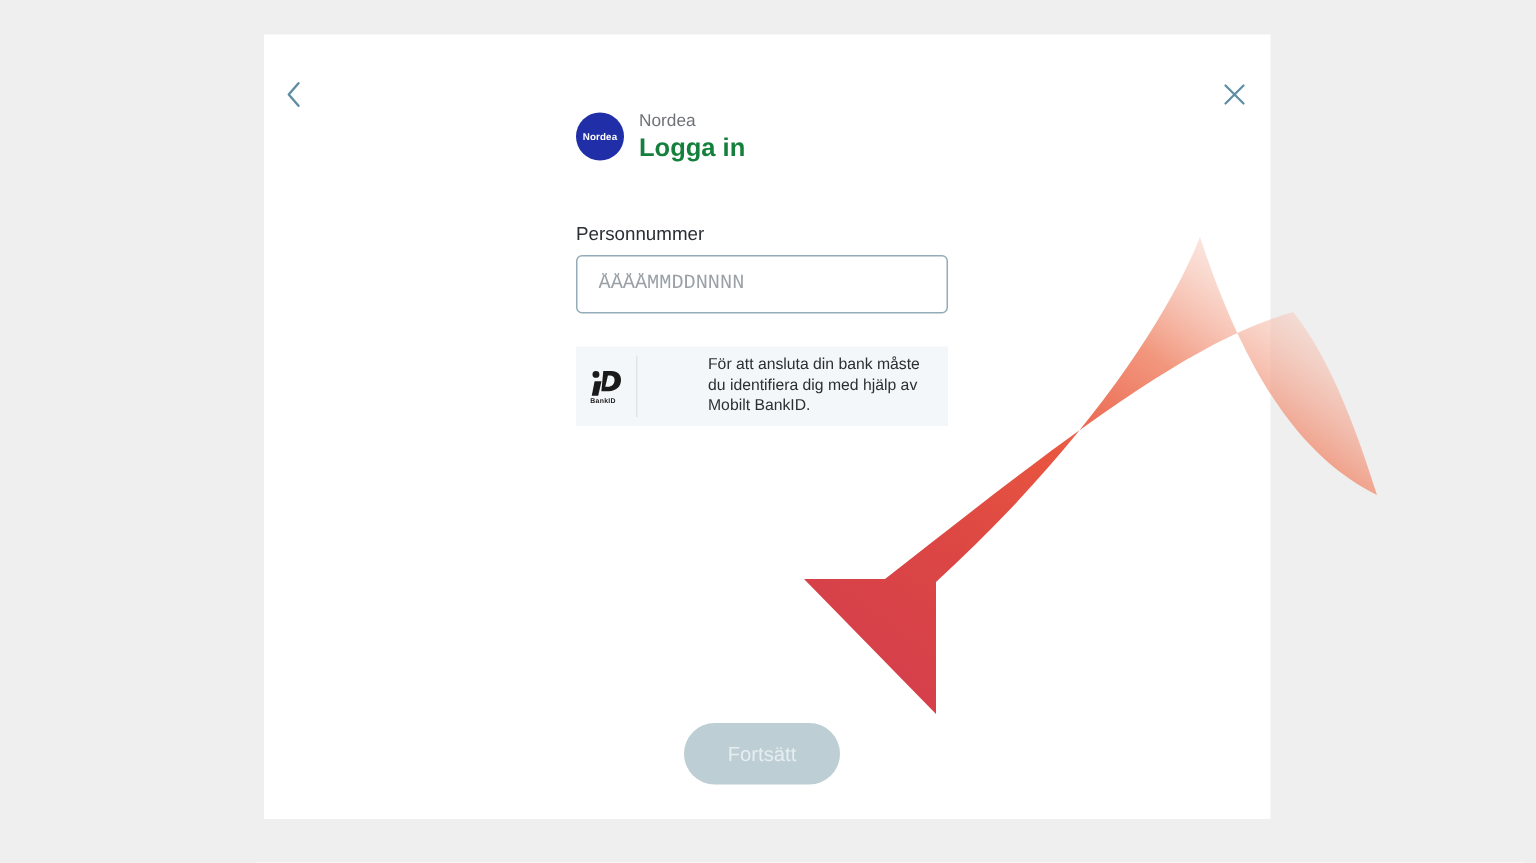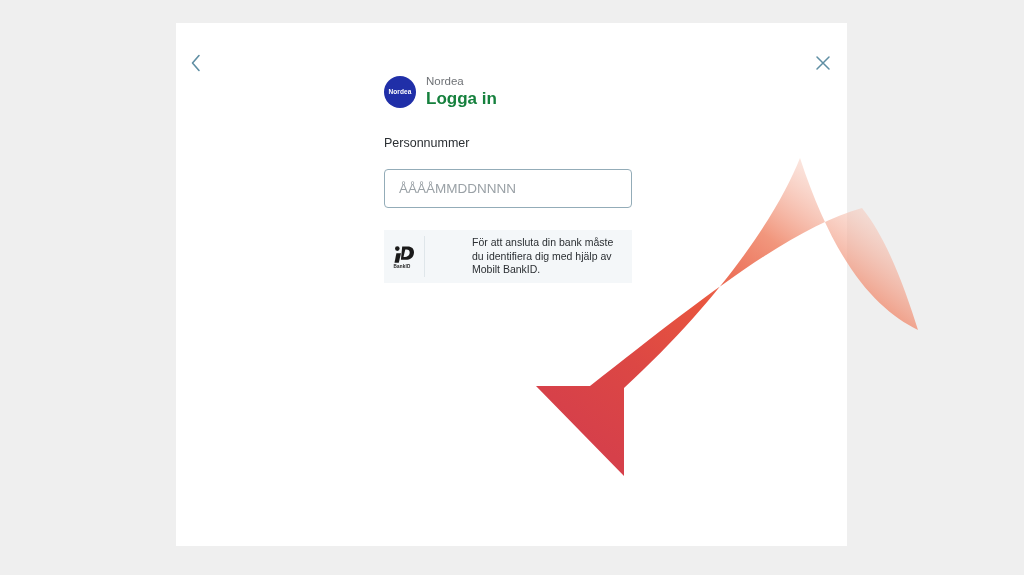--- a/index.html
+++ b/index.html
@@ -47,23 +47,22 @@
   #form-col {
     position: absolute;
     left: 208px;
     top: 52px;
     width: 250px;
   }
 
   
   #brand-row {
     display: flex;
-    align-items: center;
     gap: 10px;
-    margin-bottom: 27px;
+    margin-bottom: 40px;
   }
   #bank-logo {
     width: 32px;
     height: 32px;
     border-radius: 50%;
     background: #202fa8;
     display: flex;
     align-items: center;
     justify-content: center;
     flex: 0 0 auto;
@@ -87,32 +86,32 @@
     font-weight: bold;
     color: #15803d;
     display: block;
   }
 
   
   #field-label {
     display: block;
     font-size: 12.5px;
     color: #2b2f33;
-    margin-bottom: 19px;
+    margin-bottom: 7px;
   }
   #ssn-input {
     display: block;
     box-sizing: border-box;
     width: 248px;
     height: 39px;
     border: 1px solid #93acb8;
     border-radius: 4px;
     padding: 0 14px;
     font-size: 13.5px;
-    font-family: Liberation Sans, sans-serif;
+    font-family: Liberation Mono, monospace;
     color: #2b2f33;
     background: #fff;
     outline: none;
   }
   #ssn-input::placeholder { color: #9aa1a6; }
 
   
   #bankid-notice {
     box-sizing: border-box;
     margin-top: 22px;
@@ -213,20 +212,21 @@
                      M12.3 4.4 l-1.8 7.5 h1.6 c2.7 0 4.6 -1.8 4.6 -4.5 0 -1.9 -1.1 -3 -3.2 -3 z"></path>
           </g>
           <text x="0.5" y="22.6" font-family="Liberation Sans, sans-serif" font-size="4.6" font-weight="bold" fill="#1a1a1a" letter-spacing="0.2">BankID</text>
         </svg>
       </div>
       <div id="bankid-text">För att ansluta din bank måste du identifiera dig med hjälp av Mobilt BankID.</div>
     </div>
 
   </div>
 
+  <button id="continue-btn" disabled="">Fortsätt</button>
 
 </div>
 
 <svg id="annotation-arrow" viewBox="0 0 1024 575" xmlns="http://www.w3.org/2000/svg">
   <defs>
     <linearGradient id="arrowGrad" x1="0.18" y1="0.92" x2="0.95" y2="0.06">
       <stop offset="0.00" stop-color="#d6404a" stop-opacity="1"></stop>
       <stop offset="0.22" stop-color="#dc4744" stop-opacity="1"></stop>
       <stop offset="0.45" stop-color="#e8553f" stop-opacity="1"></stop>
       <stop offset="0.68" stop-color="#ef8466" stop-opacity="0.85"></stop>

